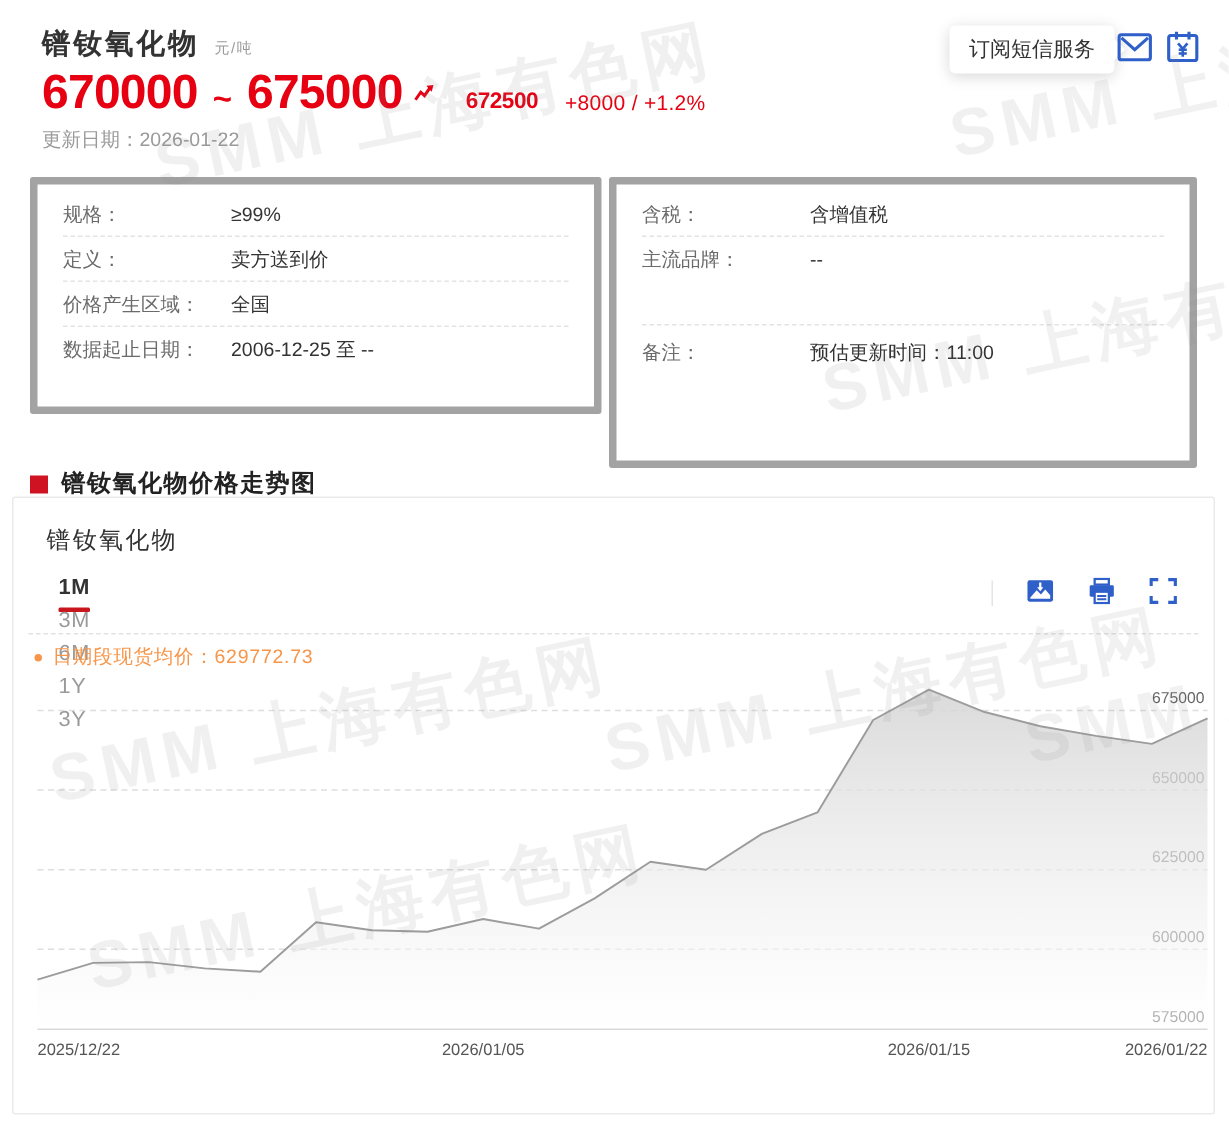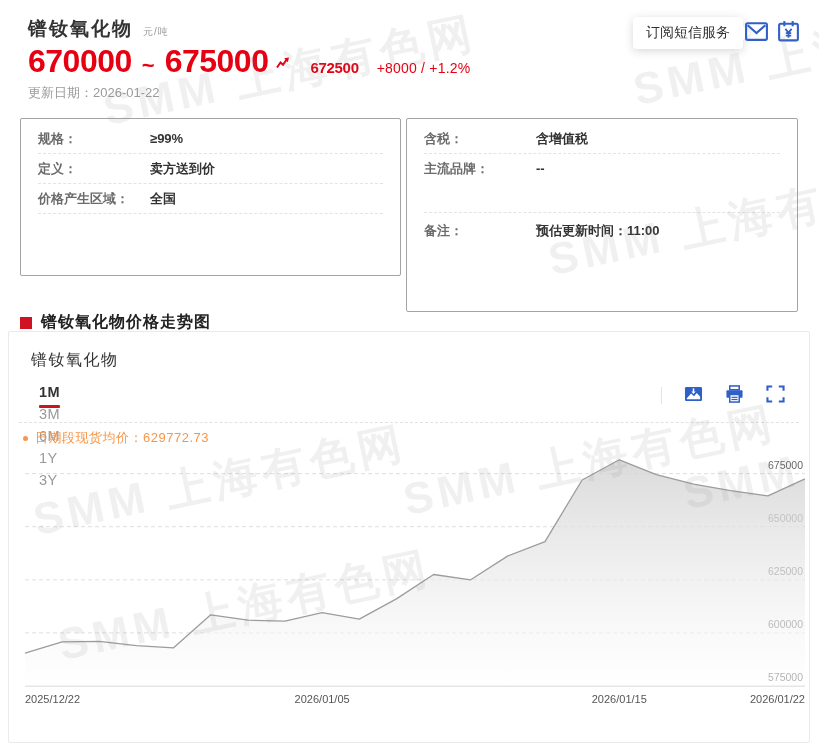--- a/index.html
+++ b/index.html
@@ -30,22 +30,22 @@
     position:absolute;left:633px;top:17px;z-index:3;background:#fff;border-radius:4px;
     box-shadow:0 2px 10px rgba(0,0,0,.16);padding:7px 13px;font-size:14px;color:#333;
   }
   .subscribe:after{
     content:"";position:absolute;right:-5px;top:50%;margin-top:-5px;width:10px;height:10px;
     background:#fff;transform:rotate(45deg);box-shadow:2px -2px 5px rgba(0,0,0,.08);
   }
   .hdr-icon{position:absolute;z-index:3;cursor:pointer;}
   
   .info-box{
-    position:absolute;top:118px;border:1px solid #a3a3a3;border-radius:2px;
-    background:transparent;box-sizing:border-box;padding:5px 0;z-index:2;font-weight:bold;
+    position:absolute;top:118px;border:5px solid #a3a3a3;border-radius:2px;
+    background:transparent;box-sizing:border-box;padding:5px 0;z-index:2;
   }
   #info-left{left:20px;width:381px;height:158px;}
   #info-right{left:406px;width:392px;height:194px;}
   .irow{display:flex;align-items:center;height:29px;margin:0 17px;font-size:13px;}
   .irow.b{border-bottom:1px dashed #e3e3e3;}
   .irow .lbl{width:112px;color:#6b6b6b;flex:none;}
   .irow .val{color:#333;}
   .ispacer{height:29px;margin:0 17px;border-bottom:1px dashed #e3e3e3;}
   .irow.tall{height:58px;align-items:flex-start;padding-top:9px;box-sizing:border-box;}
   
@@ -135,20 +135,24 @@
       <span class="lbl">规格：</span>
       <span class="val">≥99%</span>
     </div>
     <div class="irow b">
       <span class="lbl">定义：</span>
       <span class="val">卖方送到价</span>
     </div>
     <div class="irow b">
       <span class="lbl">价格产生区域：</span>
       <span class="val">全国</span>
+    </div>
+    <div class="irow ">
+      <span class="lbl">数据起止日期：</span>
+      <span class="val">2006-12-25 至 --</span>
     </div>
   </div>
 <div class="info-box" id="info-right">
     <div class="irow b">
       <span class="lbl">含税：</span>
       <span class="val">含增值税</span>
     </div>
     <div class="irow ">
       <span class="lbl">主流品牌：</span>
       <span class="val">--</span>

